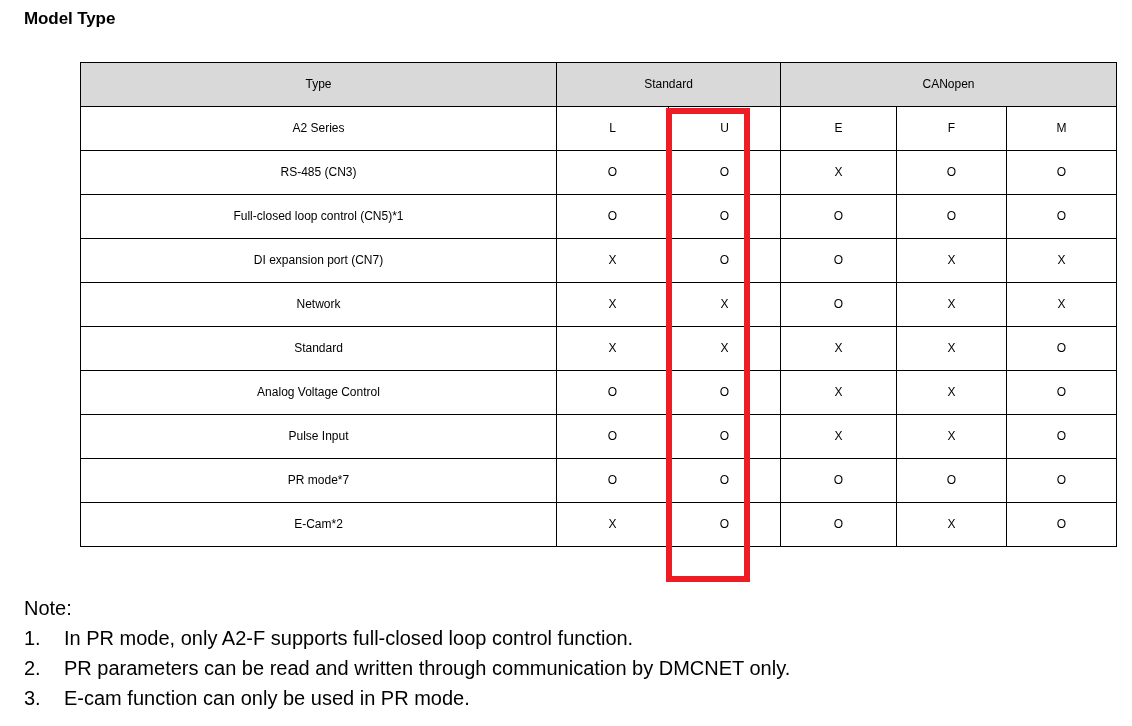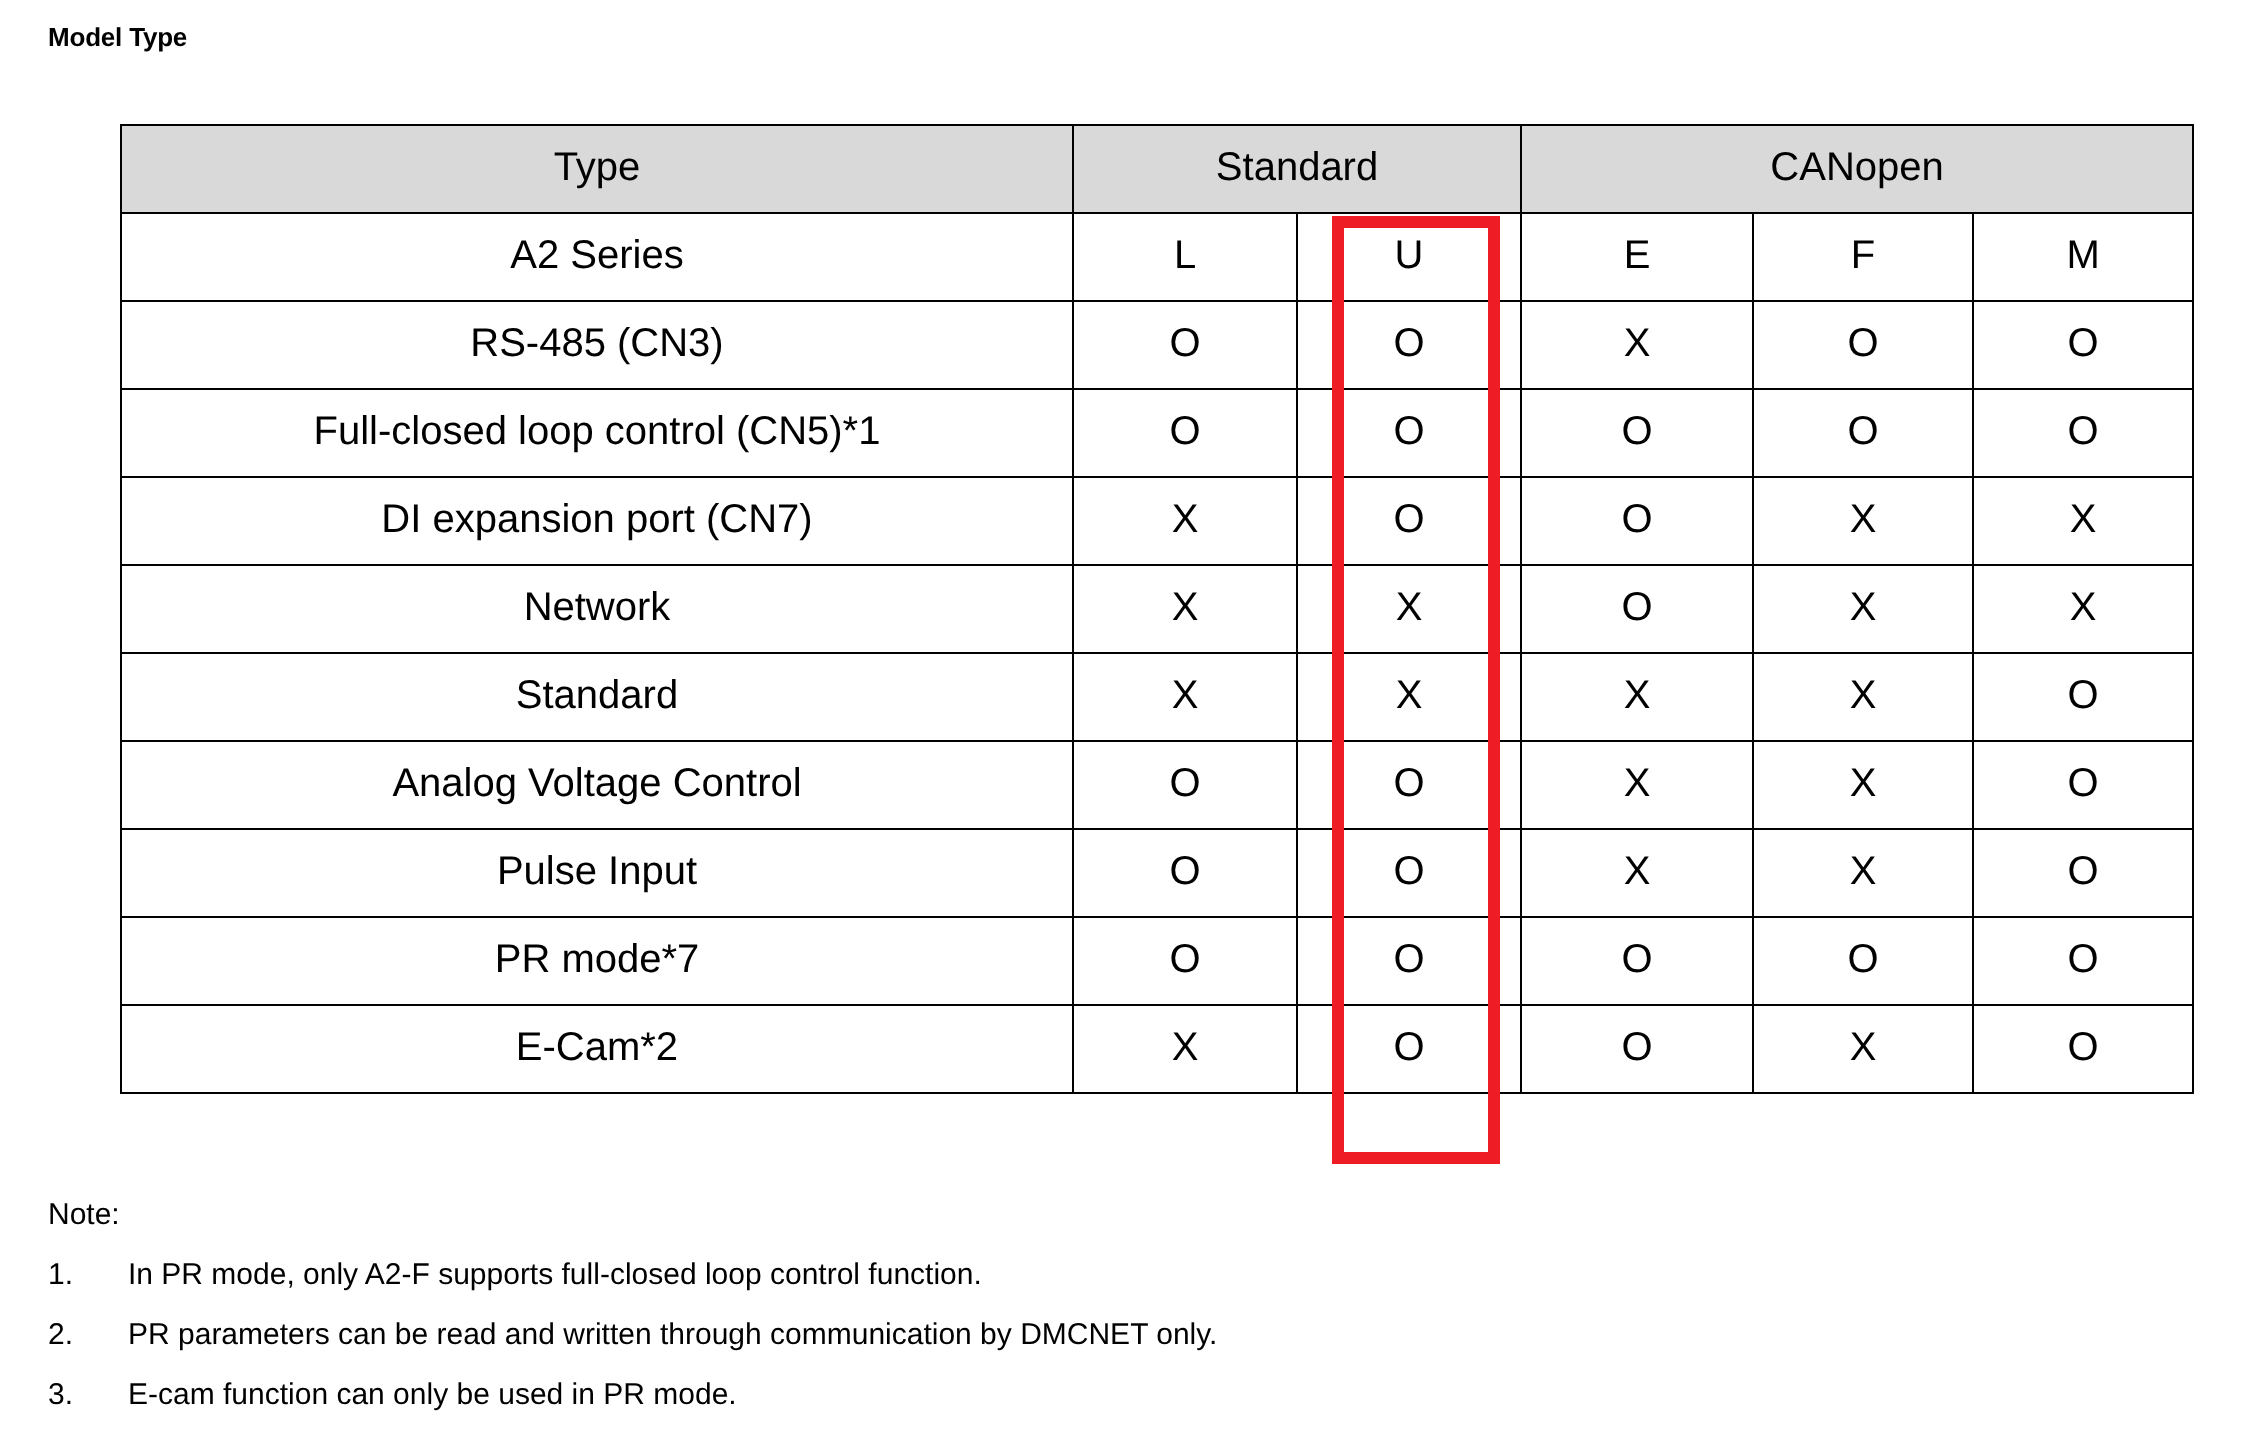--- a/index.html
+++ b/index.html
@@ -14,35 +14,35 @@
     color: #000000;
     position: relative;
     overflow: hidden;
   }
 
   
   #page-title {
     position: absolute;
     left: 24px;
     top: 8px;
-    font-size: 13px;
+    font-size: 17px;
     font-weight: bold;
     letter-spacing: -0.1px;
     line-height: 22px;
   }
 
   
   #model-type-table {
     position: absolute;
-    left: 60px;
+    left: 80px;
     top: 62px;
     width: 1036px;
     border-collapse: collapse;
     table-layout: fixed;
-    font-size: 20px;
+    font-size: 12px;
   }
   #model-type-table td, #model-type-table th {
     border: 1px solid #000000;
     text-align: center;
     vertical-align: middle;
     font-weight: normal;
     padding: 0;
     height: 43px;
     line-height: 43px;
     background: #ffffff;
@@ -70,21 +70,21 @@
     box-sizing: border-box;
     pointer-events: none;
   }
 
   
   #notes {
     position: absolute;
     left: 24px;
     top: 593px;
     width: 1090px;
-    font-size: 15px;
+    font-size: 20px;
     line-height: 30px;
   }
   #notes .note-heading {
     display: block;
     margin: 0;
   }
   #notes .note-row {
     display: flex;
     align-items: flex-start;
   }

